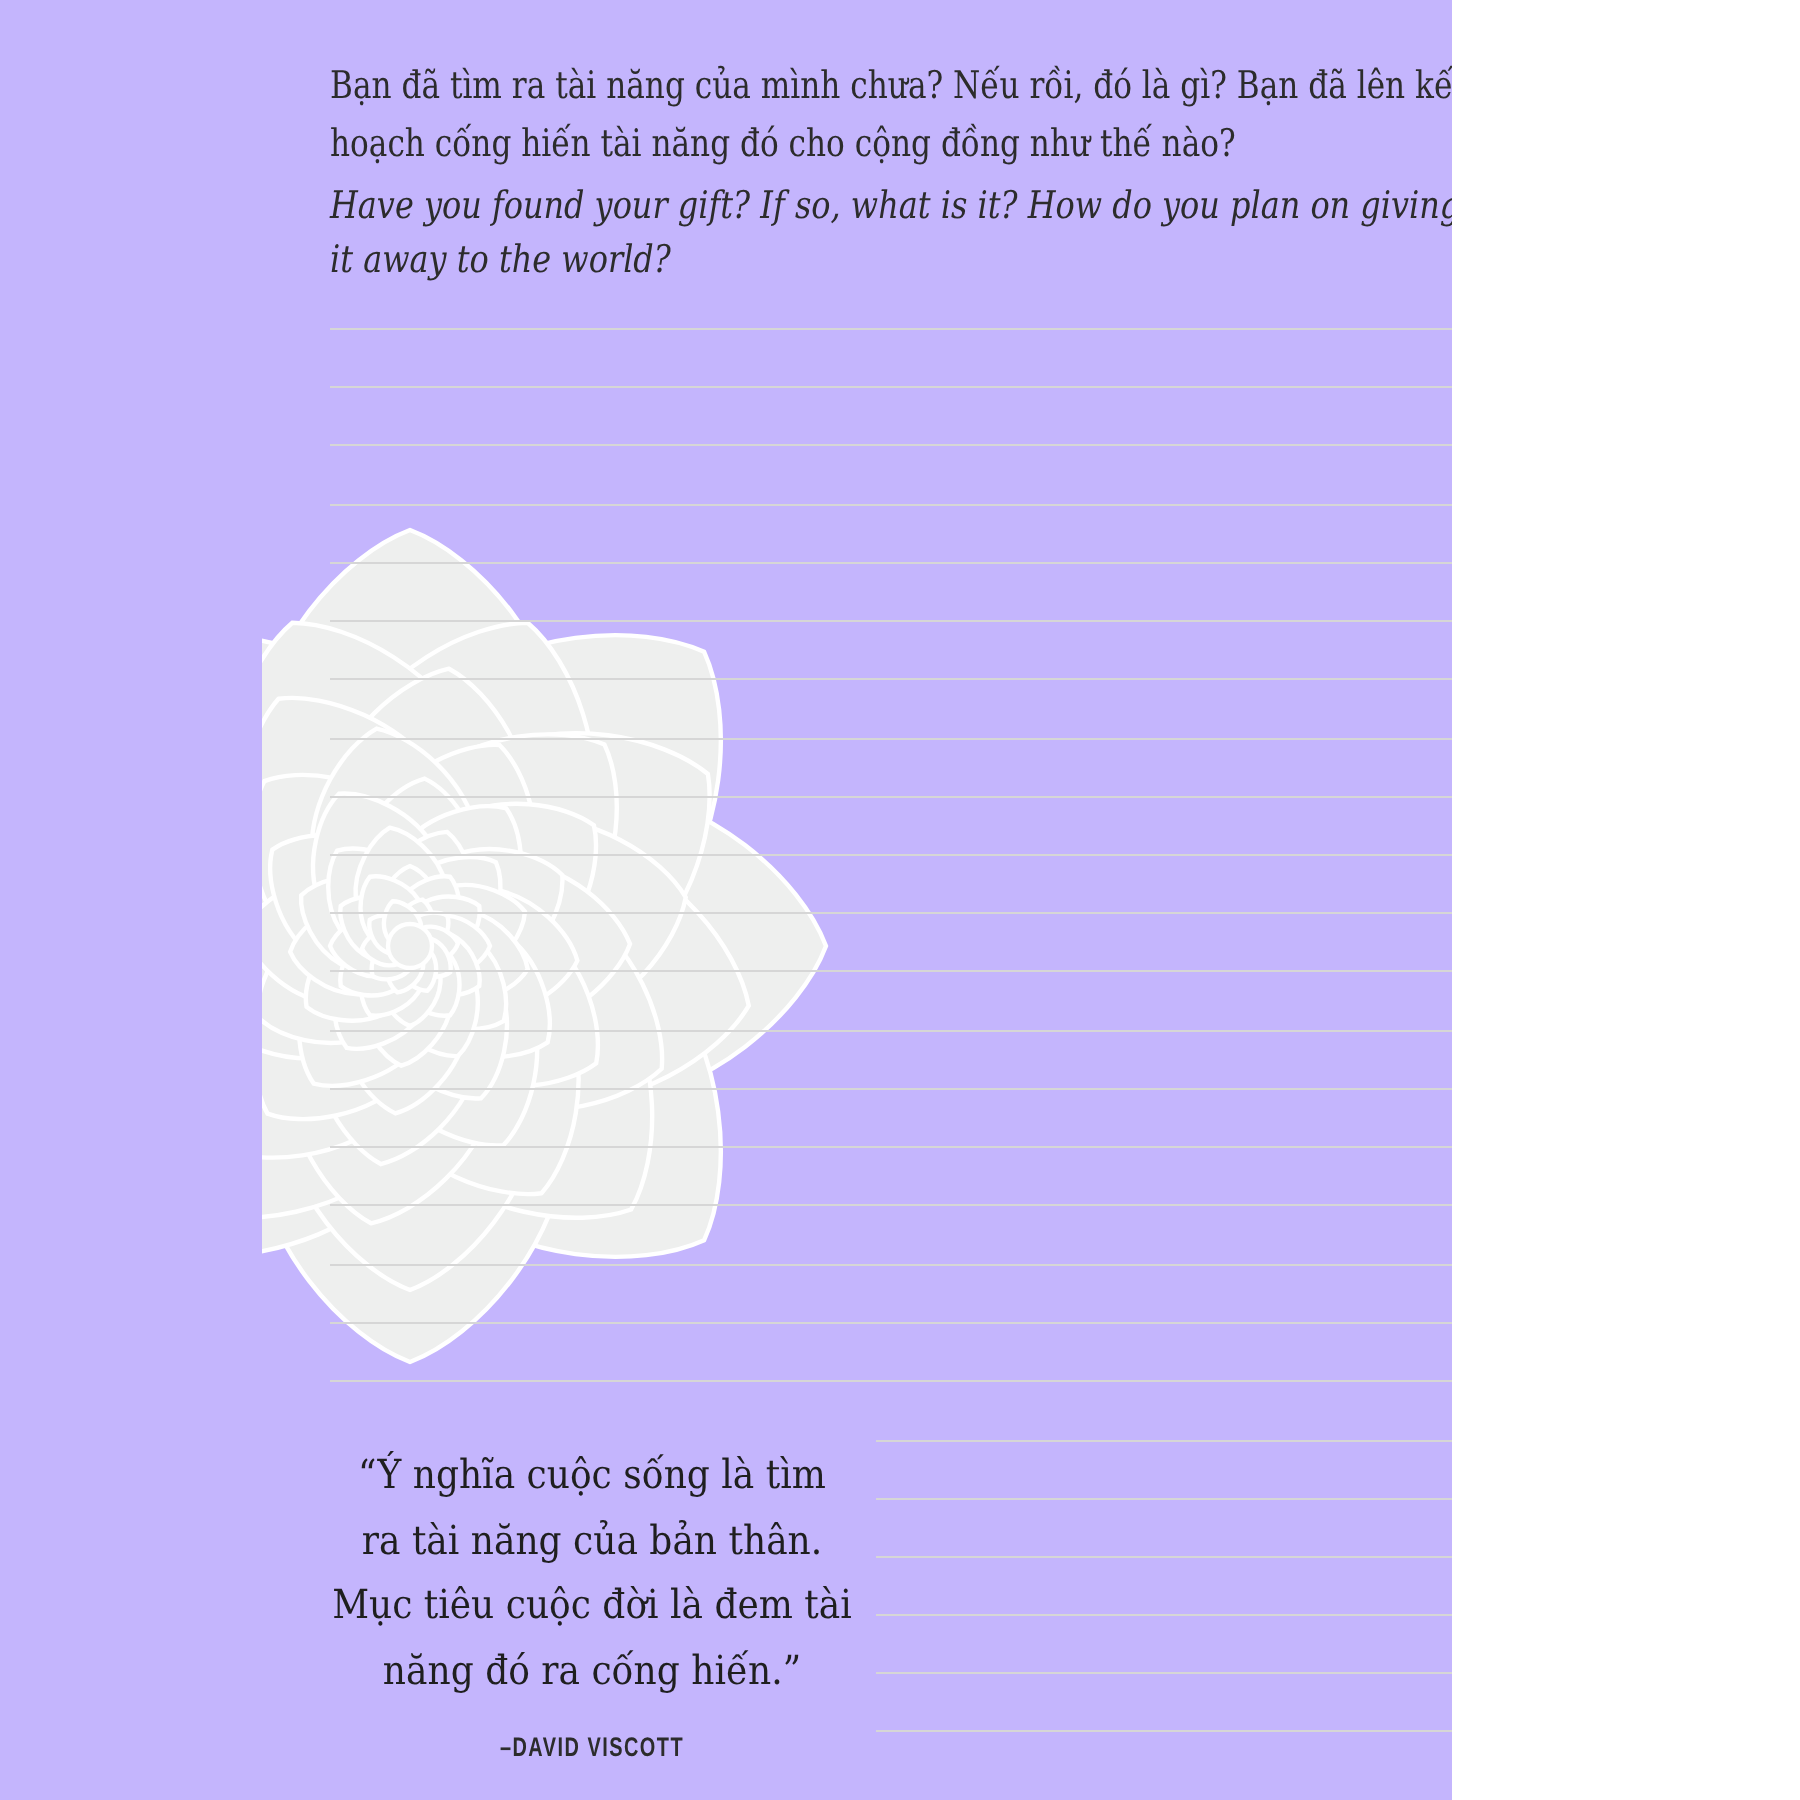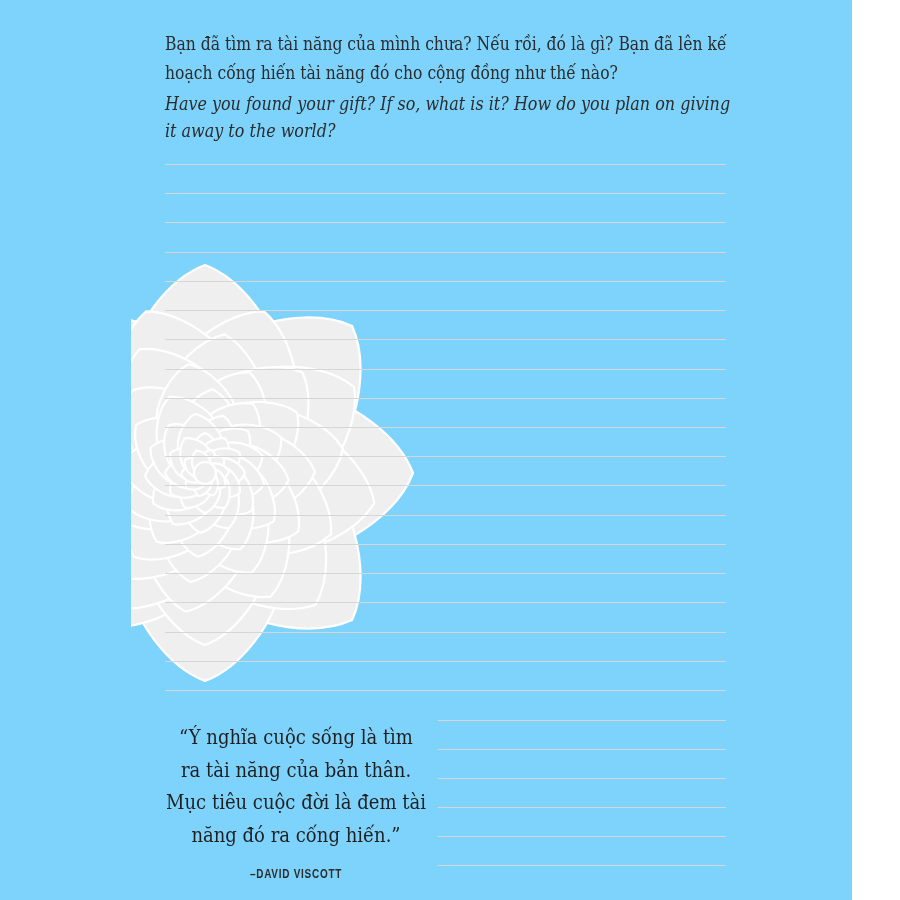--- a/index.html
+++ b/index.html
@@ -1,20 +1,20 @@
 <!DOCTYPE html>
 <html><head>
 <meta charset="utf-8">
 <style>
   html, body { margin: 0; padding: 0; background: #ffffff; }
   .page {
     position: relative;
-    width: 852px;
+    width: 726px;
     height: 900px;
-    background: #7dd3fc;
+    background: #c4b5fd;
     overflow: hidden;
     font-family: "DejaVu Serif", serif;
   }
   
   .watermark-clip {
     position: absolute;
     left: 131px;
     top: 253px;
     width: 286px;
     height: 442px;

